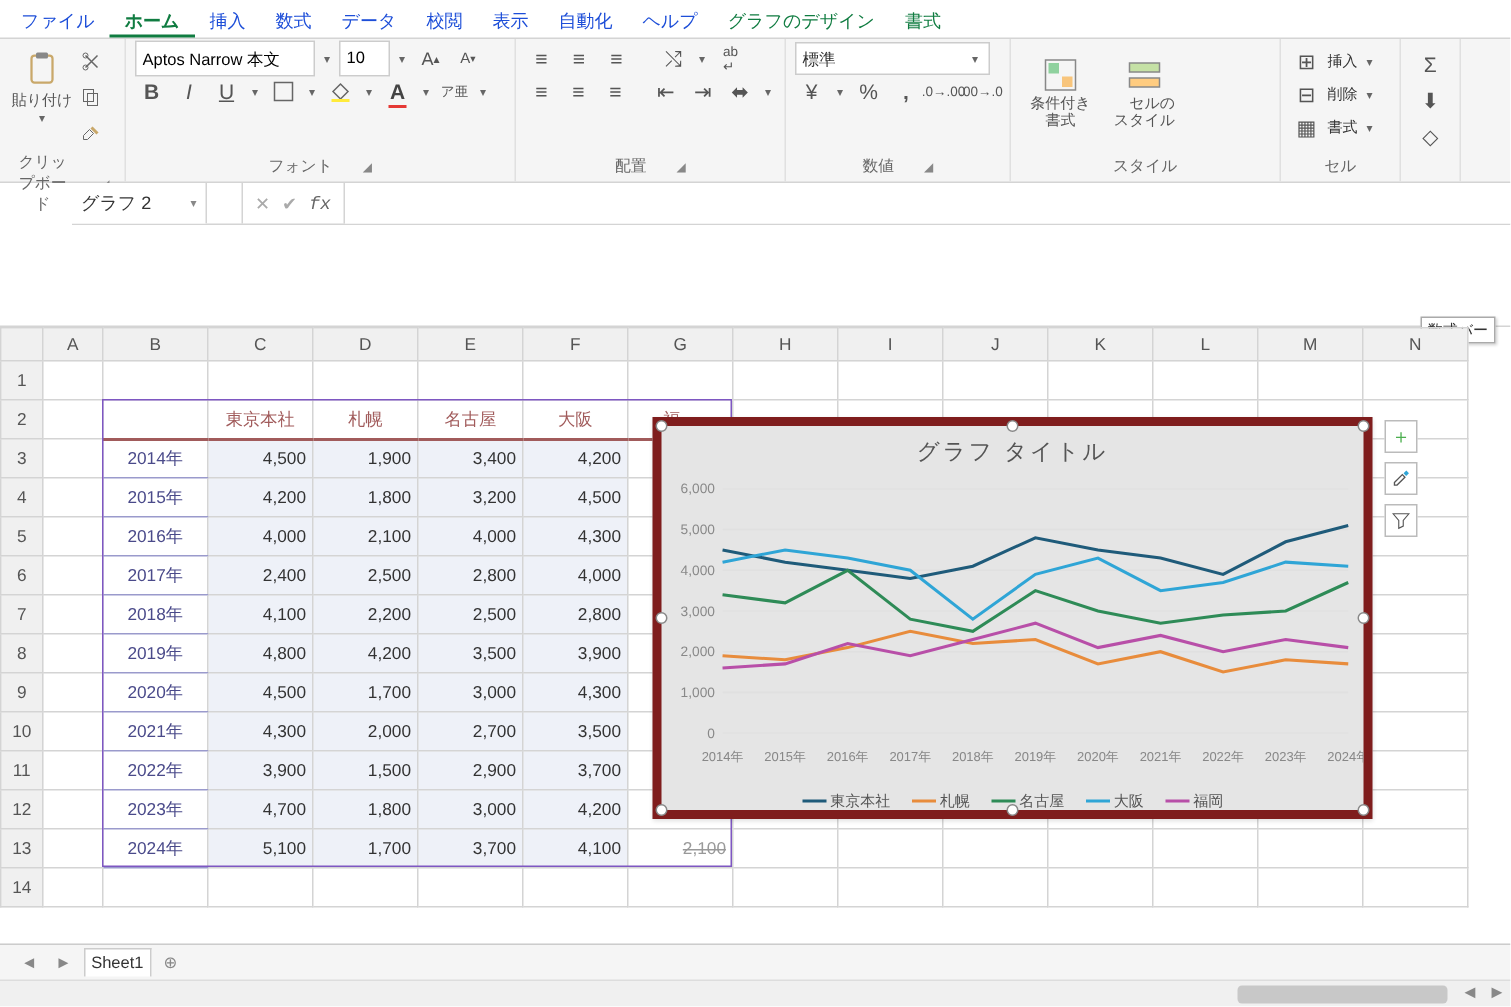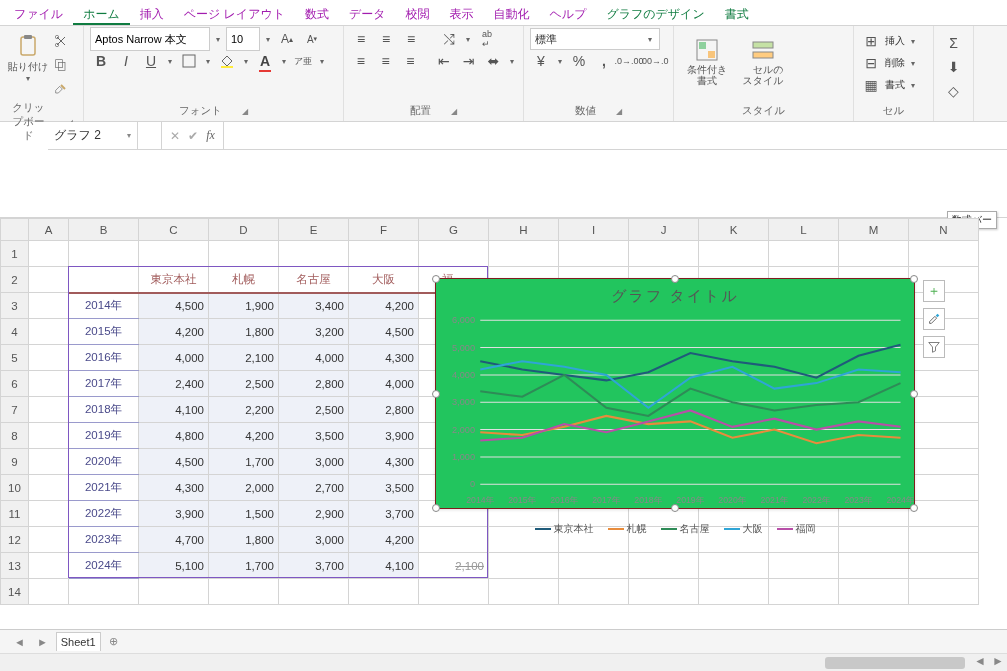--- a/index.html
+++ b/index.html
@@ -1,21 +1,21 @@
 <!DOCTYPE html>
 <html><head>
 <meta charset="utf-8">
 <style>
   * { margin: 0; padding: 0; box-sizing: border-box; }
   body { font-family: "Yu Gothic UI", "Meiryo", sans-serif; font-size: 12px; background: #fff; color: #333; width: 1007px; height: 671px; overflow: hidden; position: relative; }
 
   
   .ribbon-tabs { display: flex; border-bottom: 1px solid #d4d4d4; padding: 2px 4px 0; background: #fff; height: 26px; }
-  .ribbon-tabs div { padding: 4px 10px; cursor: pointer; font-size: 12px; color: #a21caf; }
-  .ribbon-tabs div.active { border-bottom: 2px solid #107c41; color: #107c41; font-weight: 400; }
+  .ribbon-tabs div { padding: 4px 10px; cursor: pointer; font-size: 12px; color: #1d4ed8; }
+  .ribbon-tabs div.active { border-bottom: 2px solid #107c41; color: #107c41; font-weight: 700; }
   .ribbon-tabs div.contextual { color: #107c41; }
 
   
   .ribbon { display: flex; background: #f5f5f5; border-bottom: 1px solid #d4d4d4; height: 96px; }
   .ribbon-group { border-right: 1px solid #e0e0e0; padding: 2px 6px; display: flex; flex-direction: column; justify-content: space-between; }
   .ribbon-group-title { text-align: center; font-size: 10.5px; color: #666; padding: 1px 4px; display: flex; align-items: center; justify-content: center; gap: 20px; }
   .ribbon-group-title .dlg { font-size: 8px; color: #888; }
   .ribbon-row { display: flex; align-items: center; gap: 3px; height: 22px; }
   .rbtn { width: 22px; height: 22px; display: flex; align-items: center; justify-content: center; border-radius: 2px; cursor: pointer; color: #555; font-size: 14px; }
   .rbtn svg { width: 16px; height: 16px; }
@@ -26,21 +26,21 @@
   .font-size { width: 34px; }
   .dd-caret { width: 10px; display: inline-flex; justify-content: center; font-size: 8px; color: #666; }
   .combo { display:flex; align-items:center; border:1px solid #ccc; background:#fff; height:22px; font-size:11px; padding:0 4px; }
 
   
   .fx-area { display: flex; align-items: stretch; border-bottom: 1px solid #d4d4d4; height: 28px; margin-left: 48px; }
   .name-box { width: 90px; border-right: 1px solid #d4d4d4; display: flex; align-items: center; padding: 0 6px; font-size: 12px; background: #fff; position: relative; }
   .name-box .caret { margin-left: auto; font-size: 8px; color: #888; }
   .fx-spacer { width: 24px; border-right: 1px solid #d4d4d4; }
   .fx-btns { display: flex; align-items: center; gap: 8px; padding: 0 8px; color: #aaa; font-size: 12px; border-right: 1px solid #d4d4d4; }
-  .fx-btns .fx { font-style: italic; color: #666; font-family: Liberation Serif, serif; }
+  .fx-btns .fx { font-style: italic; color: #666; font-family: Liberation Mono, monospace; }
   .fx-input { flex: 1; padding: 0 6px; display: flex; align-items: center; font-size: 12px; background: #fff; }
   .fx-expand { height: 68px; border-bottom: 1px solid #d4d4d4; background: #fff; position:relative; }
   .fx-tip { position:absolute; right:10px; bottom:-12px; background:#fff; border:1px solid #aaa; font-size:10px; padding:1px 4px; box-shadow:1px 1px 2px rgba(0,0,0,.2); }
 
   
   .grid-wrap { position: relative; overflow: hidden; height: 405px; }
   table.grid { border-collapse: collapse; table-layout: fixed; }
   .grid th, .grid td { border: 1px solid #d4d4d4; font-size: 11.5px; background: #fff; height: 26px; padding: 0; }
   .grid thead th { background: #f0f0f0; color: #555; font-weight: normal; text-align: center; height: 22px; }
   .grid tbody th { background: #f0f0f0; color: #555; font-weight: normal; text-align: center; width: 28px; }
@@ -52,21 +52,21 @@
   .hdrcell.first { background:#fff; color:#333; }
   .yrcell { text-align: center; color: #4a4a8a; background: #e9e9f5; border-bottom: 1px solid #9a9acc !important; }
   .datacell { background: #eef1f8 !important; }
 
   
   .sel-range { position: absolute; border: 1.5px solid #7e57c2; pointer-events: none; }
   .sel-range.r1 { border-right: none; }
   .sel-range.r2 { border-left: none; }
 
   
-  .chart-obj { position: absolute; left: 435px; top: 60px; width: 480px; height: 231px; background: #22c55e; border: 1px solid #7f1d1d; box-shadow: 0 1px 3px rgba(0,0,0,.12); }
+  .chart-obj { position: absolute; left: 435px; top: 60px; width: 480px; height: 268px; background: #e5e5e5; border: 6px solid #7f1d1d; box-shadow: 0 1px 3px rgba(0,0,0,.12); }
   .chart-obj .handle { position: absolute; width: 8px; height: 8px; border: 1px solid #888; background: #fff; border-radius: 50%; }
   .chart-title { text-align: center; font-size: 15px; color: #555; padding: 8px 0 4px; letter-spacing: 2px; }
   .chart-side { position: absolute; left: 923px; top: 62px; display: flex; flex-direction: column; gap: 6px; }
   .chart-side div { width: 22px; height: 22px; border: 1px solid #bbb; background: #fff; display: flex; align-items: center; justify-content: center; font-size: 13px; color: #666; cursor: pointer; }
   svg.plot { width: 100%; height: 205px; }
   .legend { display: flex; justify-content: center; gap: 14px; font-size: 10px; color: #555; padding: 4px; }
   .legend span.sw { width: 16px; height: 2px; display: inline-block; vertical-align: middle; margin-right: 3px; }
 
   
   .sheet-tabs { position: absolute; bottom: 18px; left: 0; right: 0; height: 24px; background: #f5f5f5; border-top: 1px solid #ccc; display: flex; align-items: center; padding: 0 10px; font-size: 11px; gap: 4px; }
@@ -80,21 +80,20 @@
   .hscroll .thumb { position: absolute; right: 6px; top: 3px; height: 12px; width: 140px; background: #c8c8c8; border-radius: 3px; }
   .hscroll .arr { width: 18px; text-align: center; color: #888; }
 </style>
 </head>
 <body>
 
 <div class="ribbon-tabs">
   <div>ファイル</div>
   <div class="active">ホーム</div>
   <div>挿入</div>
-  <div>ページ レイアウト</div>
   <div>数式</div>
   <div>データ</div>
   <div>校閲</div>
   <div>表示</div>
   <div>自動化</div>
   <div>ヘルプ</div>
   <div class="contextual">グラフのデザイン</div>
   <div class="contextual">書式</div>
 </div>
 

